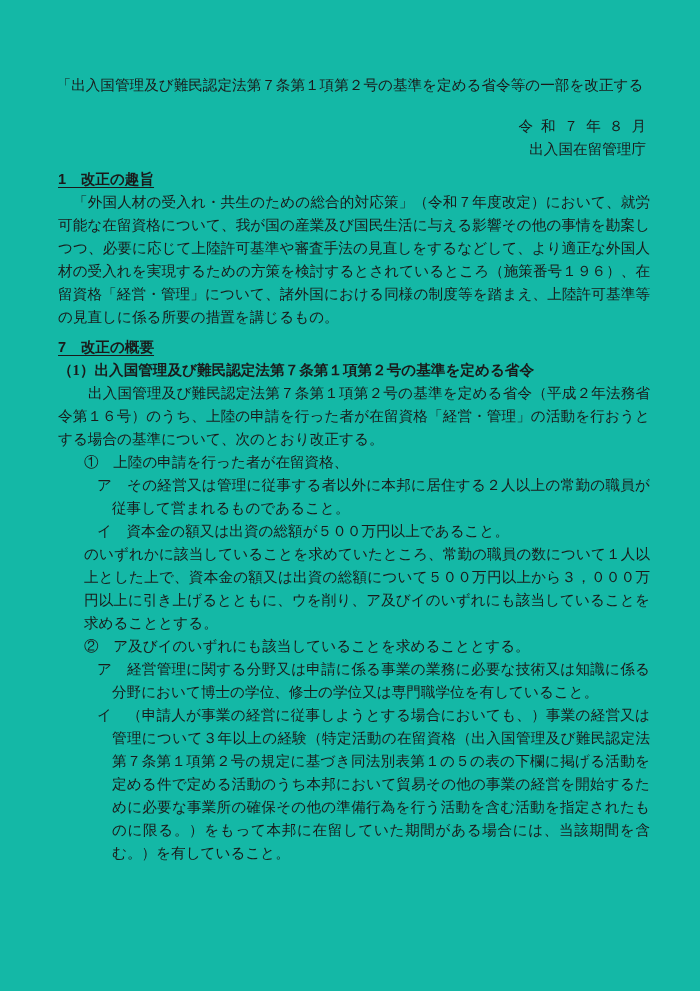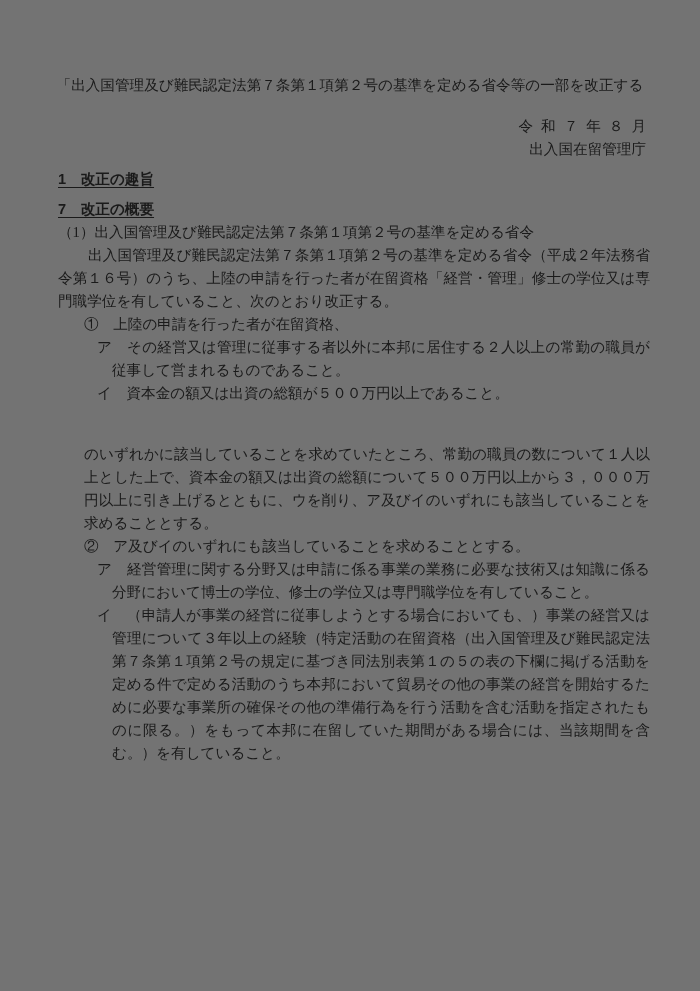--- a/index.html
+++ b/index.html
@@ -4,21 +4,21 @@
 <style>
   html, body {
     margin: 0;
     padding: 0;
     background: #ffffff;
   }
   .page {
     position: relative;
     width: 700px;
     height: 991px;
-    background: #737373;
+    background: #14b8a6;
     color: #1a1a1a;
     font-family: "Liberation Serif", "DejaVu Serif", serif;
     font-size: 14.6px;
     line-height: 23px;
     box-sizing: border-box;
     padding-top: 72px;
     overflow: hidden;
   }
   .doc-title {
     text-align: center;
@@ -48,58 +48,59 @@
   .para {
     text-align: justify;
     text-indent: 15px;
   }
   .para-2indent {
     text-align: justify;
     text-indent: 30px;
   }
   .sub-heading {
     text-align: justify;
+    font-weight: bold;
   }
   .point-lead {
     padding-left: 26px;
     text-align: justify;
   }
   .kana-item {
     padding-left: 54px;
     text-indent: -15px;
     text-align: justify;
   }
   .point-conclusion {
     padding-left: 26px;
     text-align: justify;
-    margin-top: 38px;
   }
 </style>
 </head>
 <body>
 
 <div class="page">
 
   <div class="doc-title">
     <div>「出入国管理及び難民認定法第７条第１項第２号の基準を定める省令等の一部を改正する</div>
   </div>
 
   <div class="byline">
     <div class="date-line">令和７年８月</div>
     <div>出入国在留管理庁</div>
   </div>
 
   <div class="content">
 
     <div class="sec-heading">1　改正の趣旨</div>
+    <div class="para">「外国人材の受入れ・共生のための総合的対応策」（令和７年度改定）において、就労可能な在留資格について、我が国の産業及び国民生活に与える影響その他の事情を勘案しつつ、必要に応じて上陸許可基準や審査手法の見直しをするなどして、より適正な外国人材の受入れを実現するための方策を検討するとされているところ（施策番号１９６）、在留資格「経営・管理」について、諸外国における同様の制度等を踏まえ、上陸許可基準等の見直しに係る所要の措置を講じるもの。</div>
 
     <div class="sec-heading">7　改正の概要</div>
 
     <div class="sub-heading">（1）出入国管理及び難民認定法第７条第１項第２号の基準を定める省令</div>
-    <div class="para-2indent">出入国管理及び難民認定法第７条第１項第２号の基準を定める省令（平成２年法務省令第１６号）のうち、上陸の申請を行った者が在留資格「経営・管理」修士の学位又は専門職学位を有していること、次のとおり改正する。</div>
+    <div class="para-2indent">出入国管理及び難民認定法第７条第１項第２号の基準を定める省令（平成２年法務省令第１６号）のうち、上陸の申請を行った者が在留資格「経営・管理」の活動を行おうとする場合の基準について、次のとおり改正する。</div>
 
     <div class="point-lead">①　上陸の申請を行った者が在留資格、</div>
     <div class="kana-item">ア　その経営又は管理に従事する者以外に本邦に居住する２人以上の常勤の職員が従事して営まれるものであること。</div>
     <div class="kana-item">イ　資本金の額又は出資の総額が５００万円以上であること。</div>
     <div class="point-conclusion">のいずれかに該当していることを求めていたところ、常勤の職員の数について１人以上とした上で、資本金の額又は出資の総額について５００万円以上から３，０００万円以上に引き上げるとともに、ウを削り、ア及びイのいずれにも該当していることを求めることとする。</div>
 
     <div class="point-lead">②　ア及びイのいずれにも該当していることを求めることとする。</div>
     <div class="kana-item">ア　経営管理に関する分野又は申請に係る事業の業務に必要な技術又は知識に係る分野において博士の学位、修士の学位又は専門職学位を有していること。</div>
     <div class="kana-item">イ　（申請人が事業の経営に従事しようとする場合においても、）事業の経営又は管理について３年以上の経験（特定活動の在留資格（出入国管理及び難民認定法第７条第１項第２号の規定に基づき同法別表第１の５の表の下欄に掲げる活動を定める件で定める活動のうち本邦において貿易その他の事業の経営を開始するために必要な事業所の確保その他の準備行為を行う活動を含む活動を指定されたものに限る。）をもって本邦に在留していた期間がある場合には、当該期間を含む。）を有していること。</div>
 

